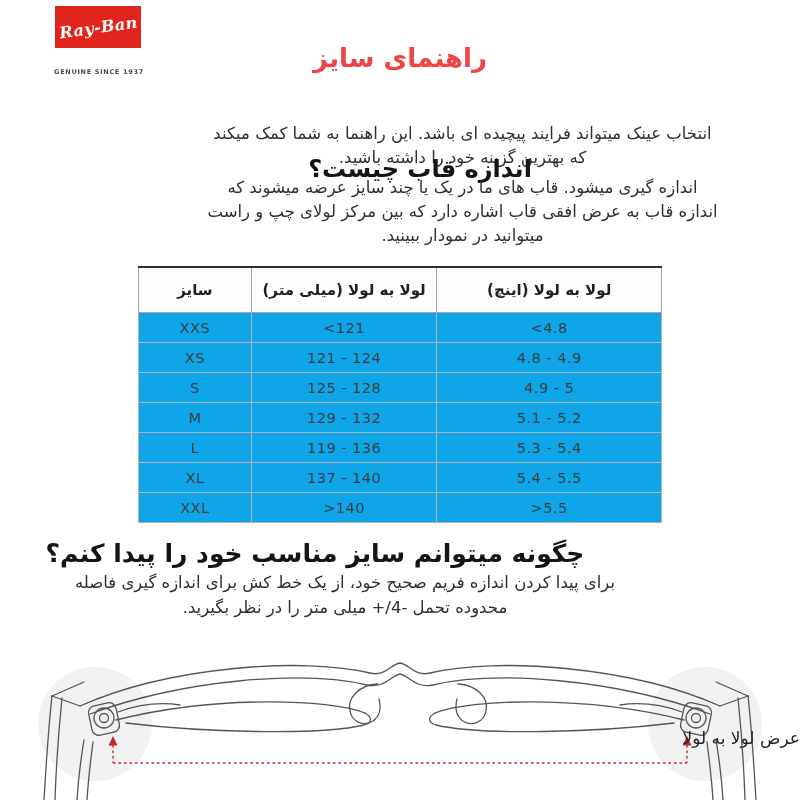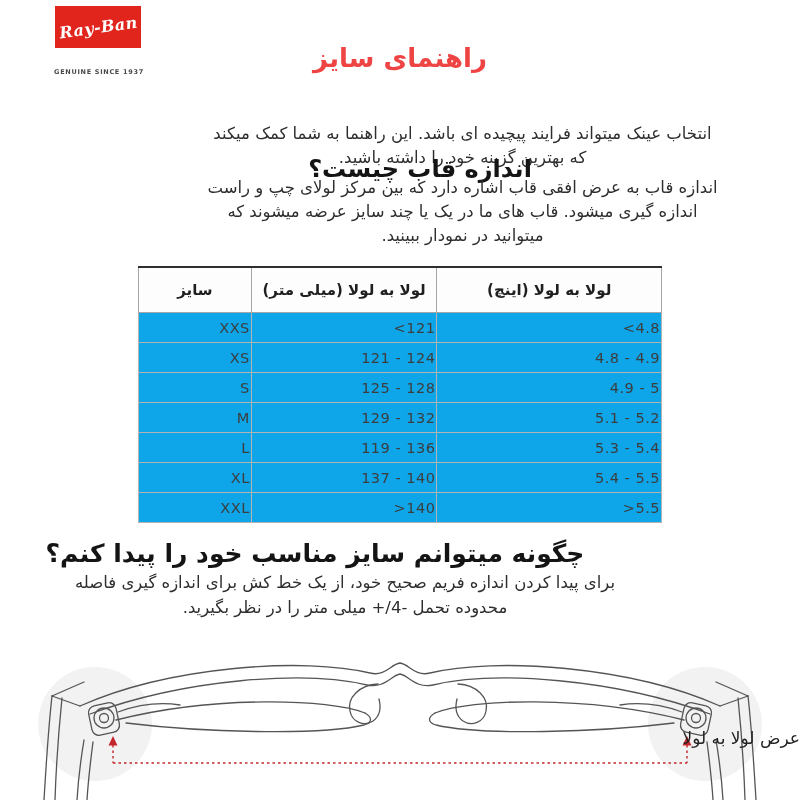--- a/index.html
+++ b/index.html
@@ -25,21 +25,21 @@
   .para .line{white-space:nowrap;}
   #intro-para{top:94px;left:130px;width:665px;margin-top:28px;}
   #frame-size-para{top:176px;left:130px;width:665px;}
   #find-size-para{top:570px;left:15px;width:660px;line-height:25px;}
 
   
   .size-table{position:absolute;top:266px;left:138px;width:524px;border-collapse:collapse;
               background:#0ea5e9;border:1px solid #6e6e6e;border-top:2px solid #2f2f2f;direction:ltr;}
   .size-table th{height:42px;border:1px solid #a6a6a6;text-align:center;direction:rtl;
                  font-size:15px;font-weight:bold;color:#1f1f1f;background:#fdfdfd;}
-  .size-table td{height:27px;border:1px solid #b3b3b3;text-align:right;direction:ltr;
+  .size-table td{height:27px;border:1px solid #b3b3b3;text-align:center;direction:ltr;
                  font-size:14.5px;color:#3d3d3d;letter-spacing:.5px;}
 
   
   .diagram{position:absolute;top:652px;left:0;width:800px;height:148px;}
   .diagram svg{position:absolute;left:0;top:0;}
   .diagram-label{position:absolute;top:76px;left:0;width:800px;text-align:right;direction:rtl;
                  font-size:17px;color:#222;white-space:nowrap;z-index:2;}
 </style>
 </head>
 <body>
@@ -53,22 +53,22 @@
 
   <h1 class="page-title">راهنمای سایز</h1>
 
   <div class="para" id="intro-para">
     <div class="line">انتخاب عینک میتواند فرایند پیچیده ای باشد. این راهنما به شما کمک میکند</div>
     <div class="line">که بهترین گزینه خود را داشته باشید.</div>
   </div>
 
   <h2 class="section-heading" id="heading-frame-size">اندازه قاب چیست؟</h2>
   <div class="para" id="frame-size-para">
+    <div class="line">اندازه گیری میشود. قاب های ما در یک یا چند سایز عرضه میشوند که</div>
     <div class="line">اندازه قاب به عرض افقی قاب اشاره دارد که بین مرکز لولای چپ و راست</div>
-    <div class="line">اندازه گیری میشود. قاب های ما در یک یا چند سایز عرضه میشوند که</div>
     <div class="line">میتوانید در نمودار ببینید.</div>
   </div>
 
   <table class="size-table">
     <colgroup>
         <col style="width:113px">
         <col style="width:186px">
         <col style="width:225px">
       </colgroup>
     <thead>

